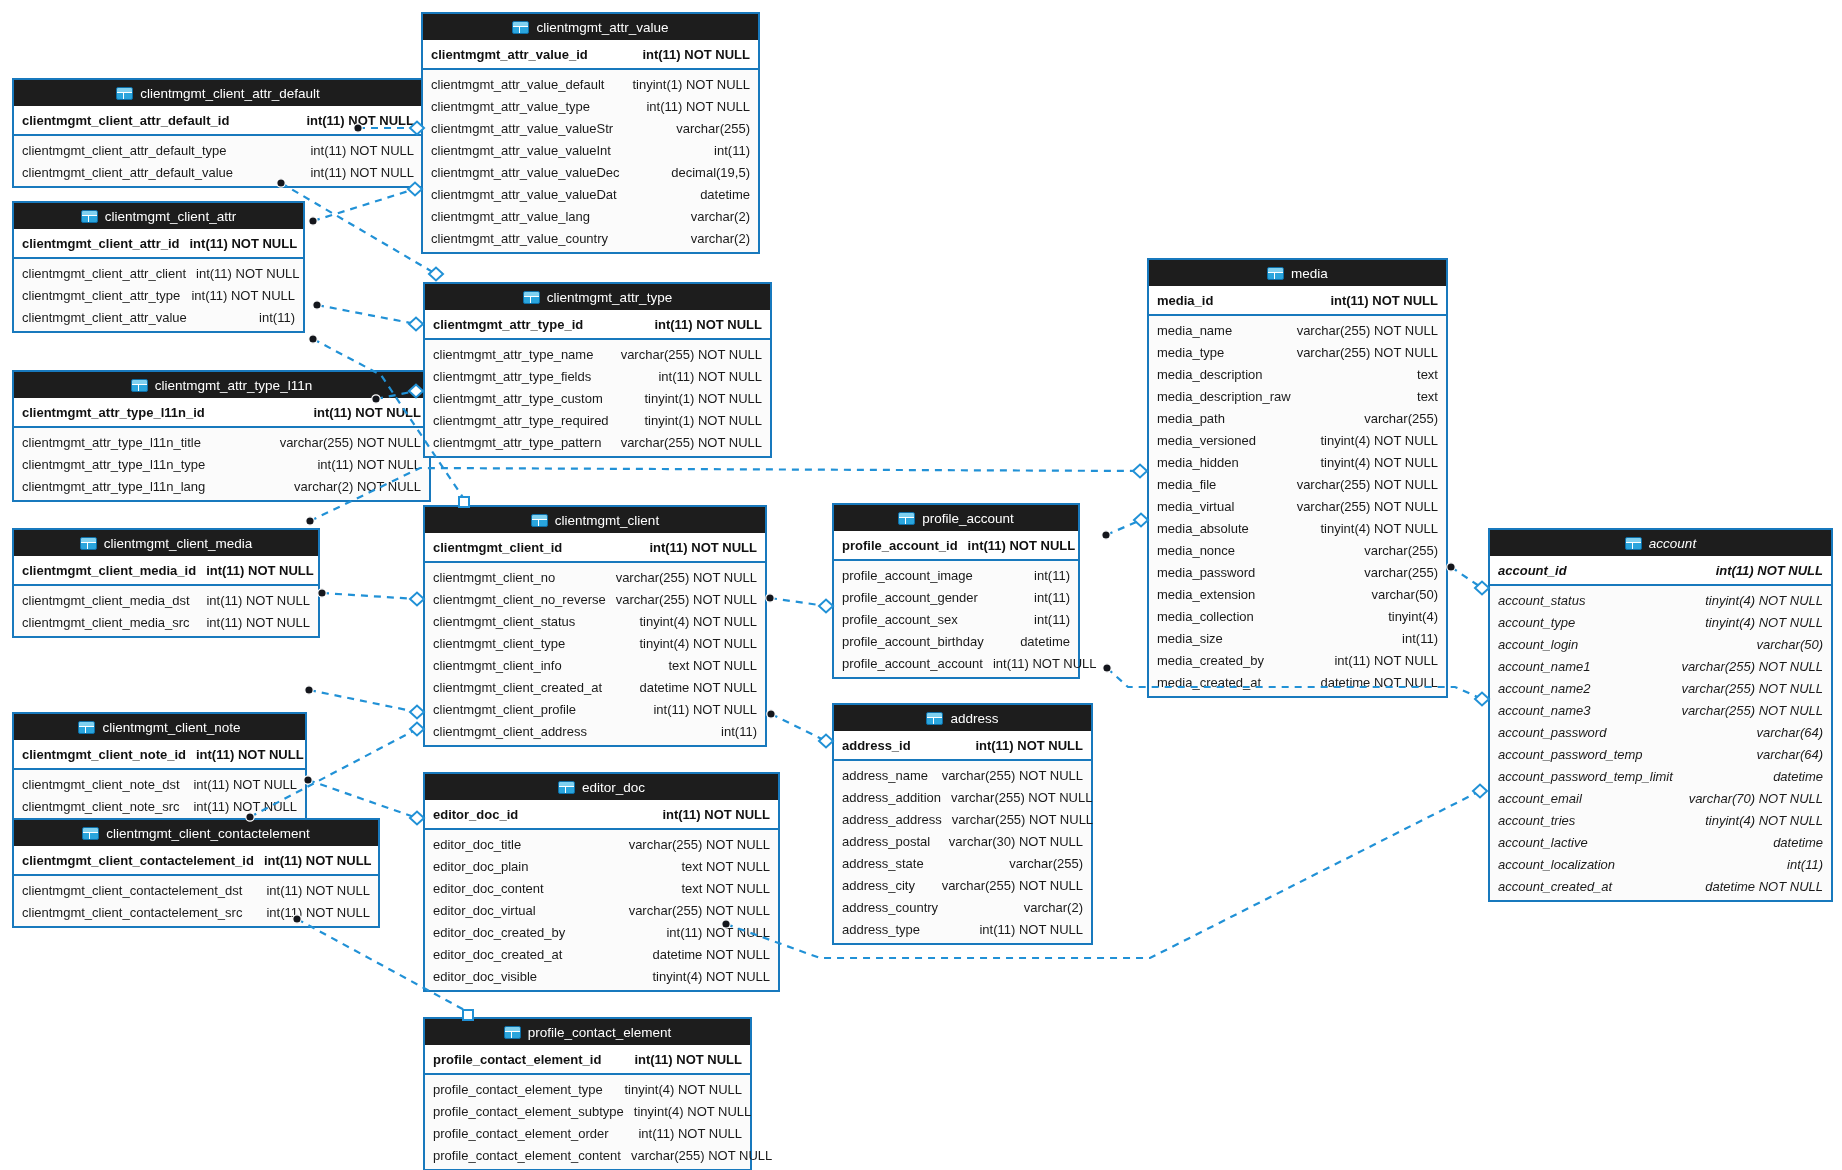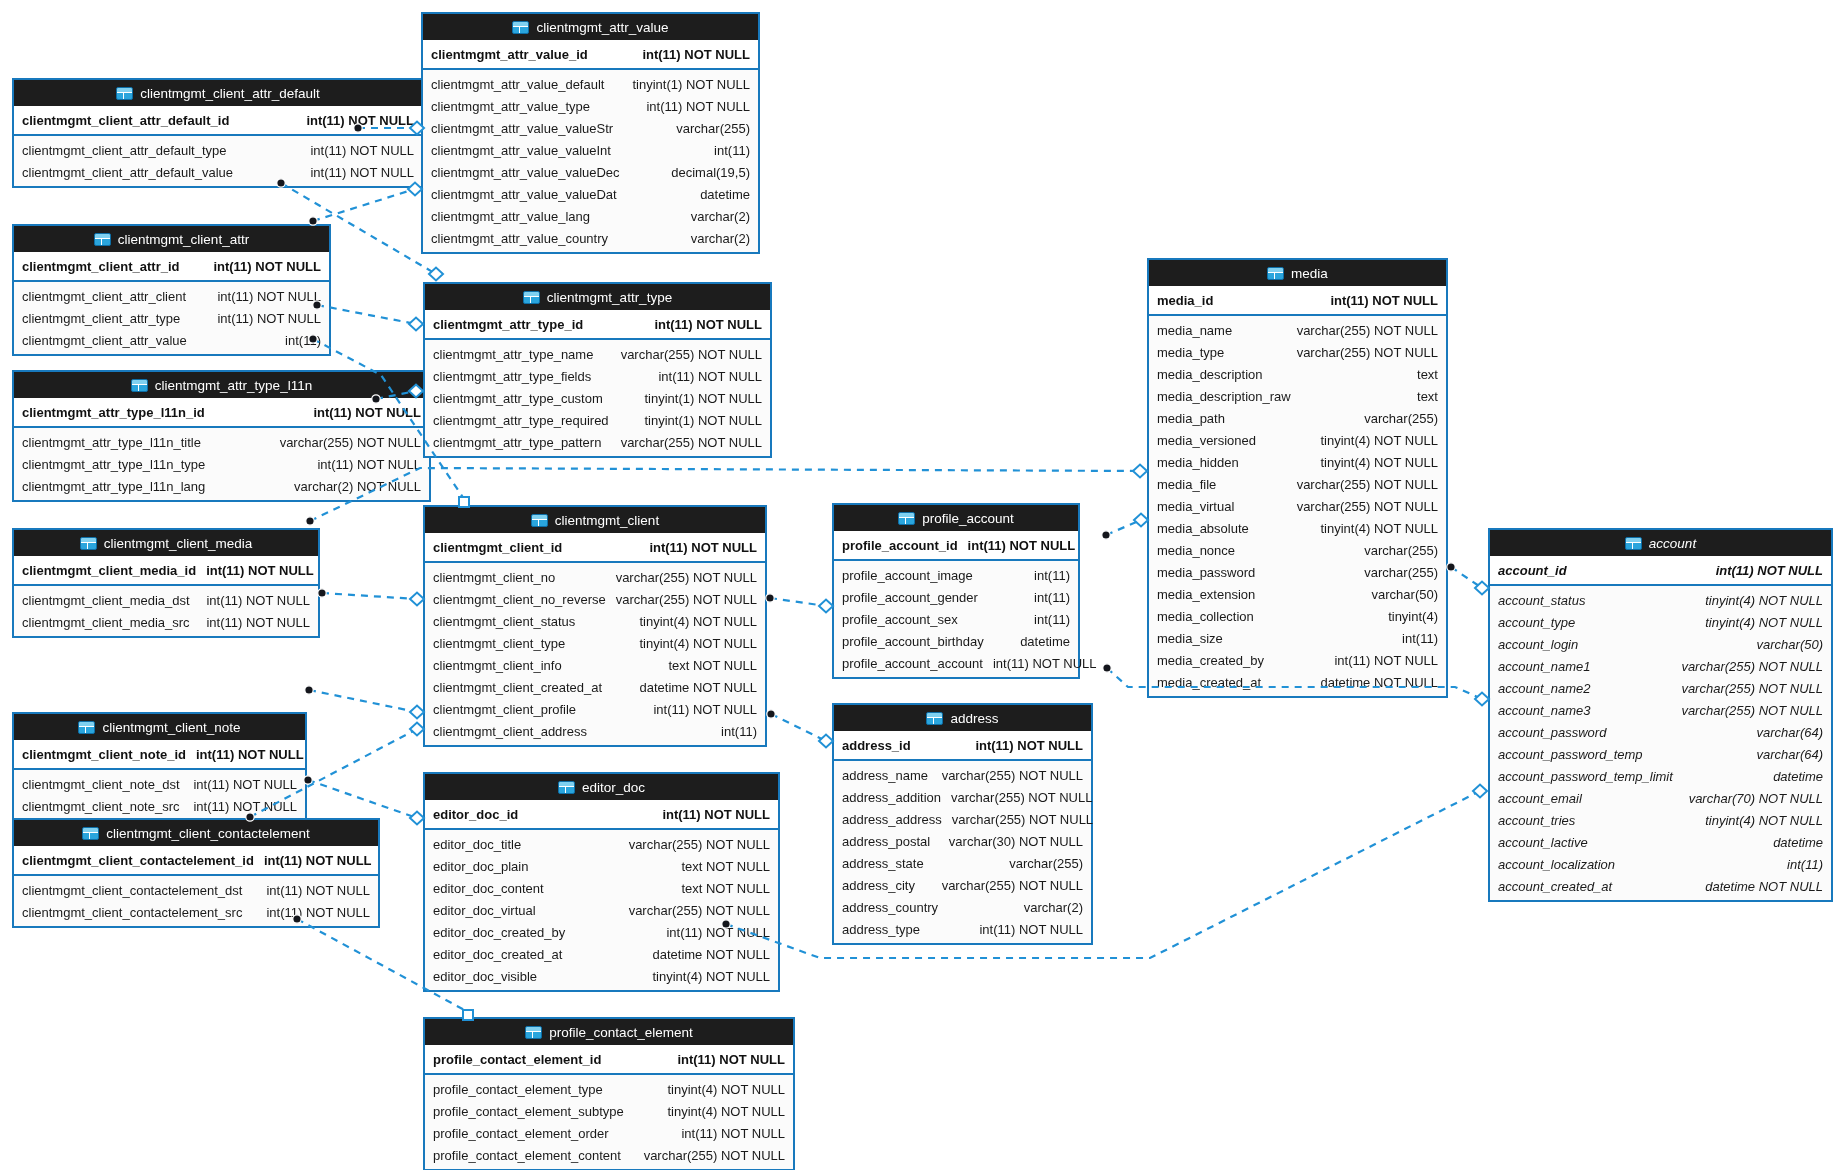--- a/index.html
+++ b/index.html
@@ -179,21 +179,21 @@
         <div class="col-row">
           <span class="col-name">clientmgmt_client_attr_default_type</span>
           <span class="col-type">int(11) NOT NULL</span>
         </div>
         <div class="col-row">
           <span class="col-name">clientmgmt_client_attr_default_value</span>
           <span class="col-type">int(11) NOT NULL</span>
         </div>
       </div>
     </div>
-    <div class="db-table" style="left: 12px; top: 224px; width: 319px;">
+    <div class="db-table" style="left: 12px; top: 201px; width: 293px;">
       <div class="db-header">
         <span class="tbl-icon"></span>
         <span>clientmgmt_client_attr</span>
       </div>
       <div class="pk-row">
         <span class="col-name">clientmgmt_client_attr_id</span>
         <span class="col-type">int(11) NOT NULL</span>
       </div>
       <div class="tbl-body">
         <div class="col-row">
@@ -447,21 +447,21 @@
         <div class="col-row">
           <span class="col-name">editor_doc_created_at</span>
           <span class="col-type">datetime NOT NULL</span>
         </div>
         <div class="col-row">
           <span class="col-name">editor_doc_visible</span>
           <span class="col-type">tinyint(4) NOT NULL</span>
         </div>
       </div>
     </div>
-    <div class="db-table" style="left: 423px; top: 1017px; width: 372px;">
+    <div class="db-table" style="left: 423px; top: 1017px; width: 329px;">
       <div class="db-header">
         <span class="tbl-icon"></span>
         <span>profile_contact_element</span>
       </div>
       <div class="pk-row">
         <span class="col-name">profile_contact_element_id</span>
         <span class="col-type">int(11) NOT NULL</span>
       </div>
       <div class="tbl-body">
         <div class="col-row">

